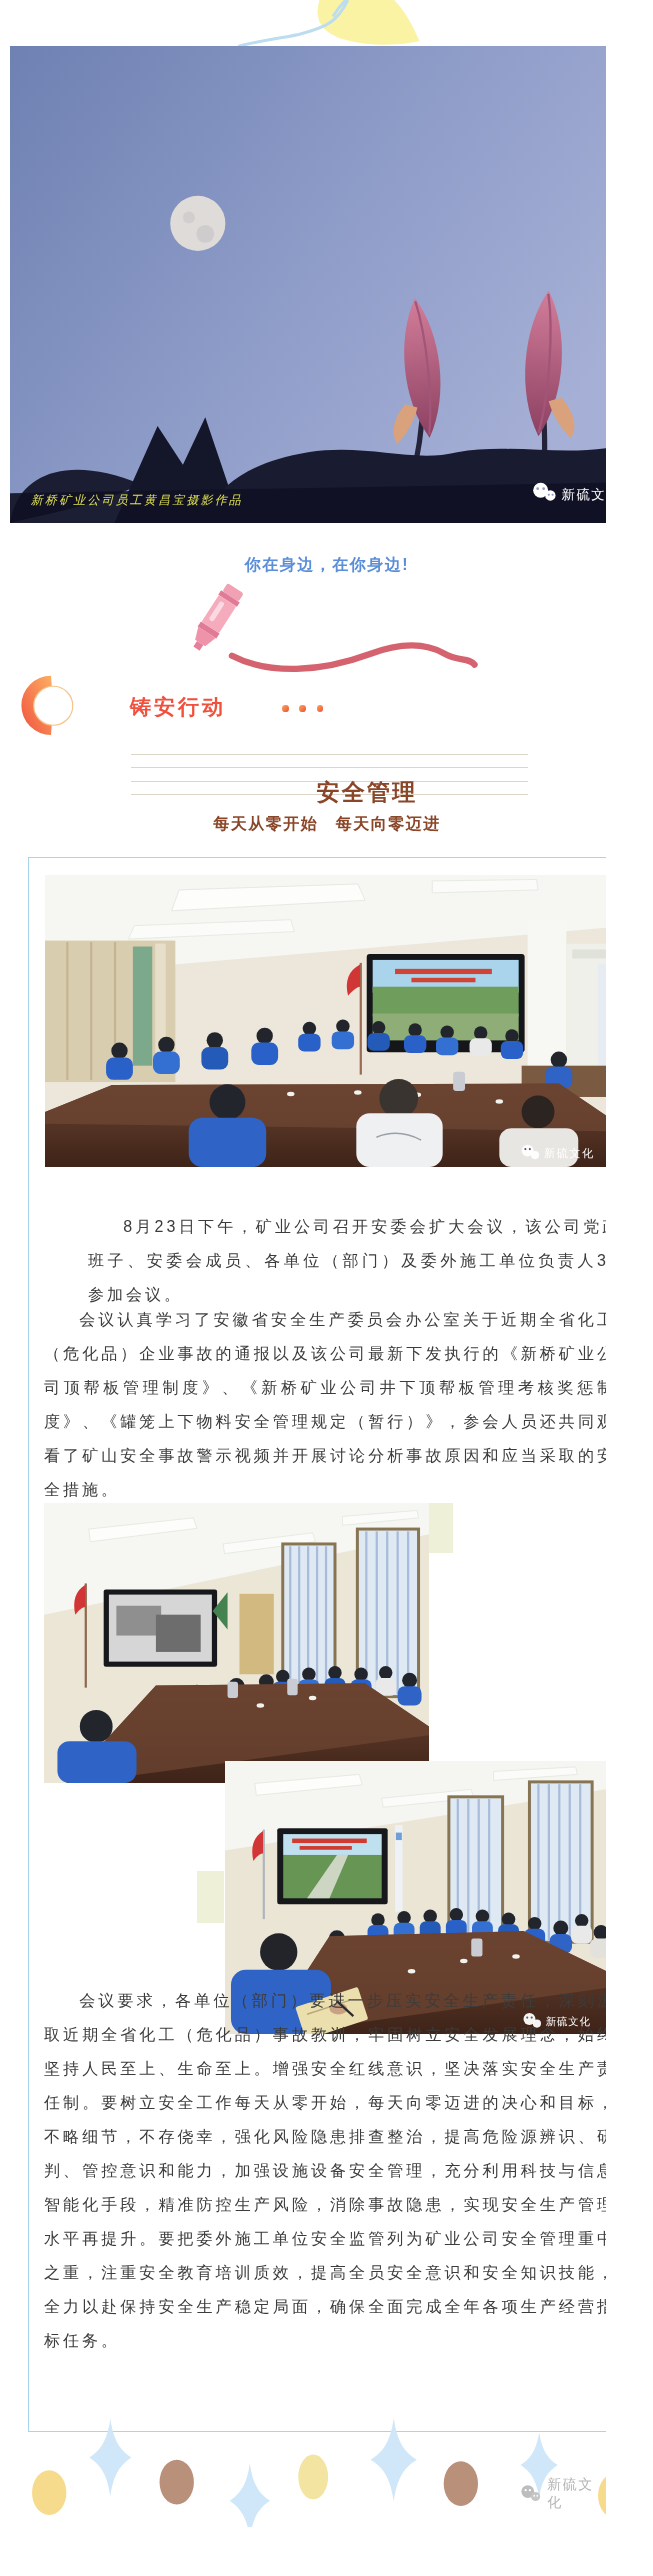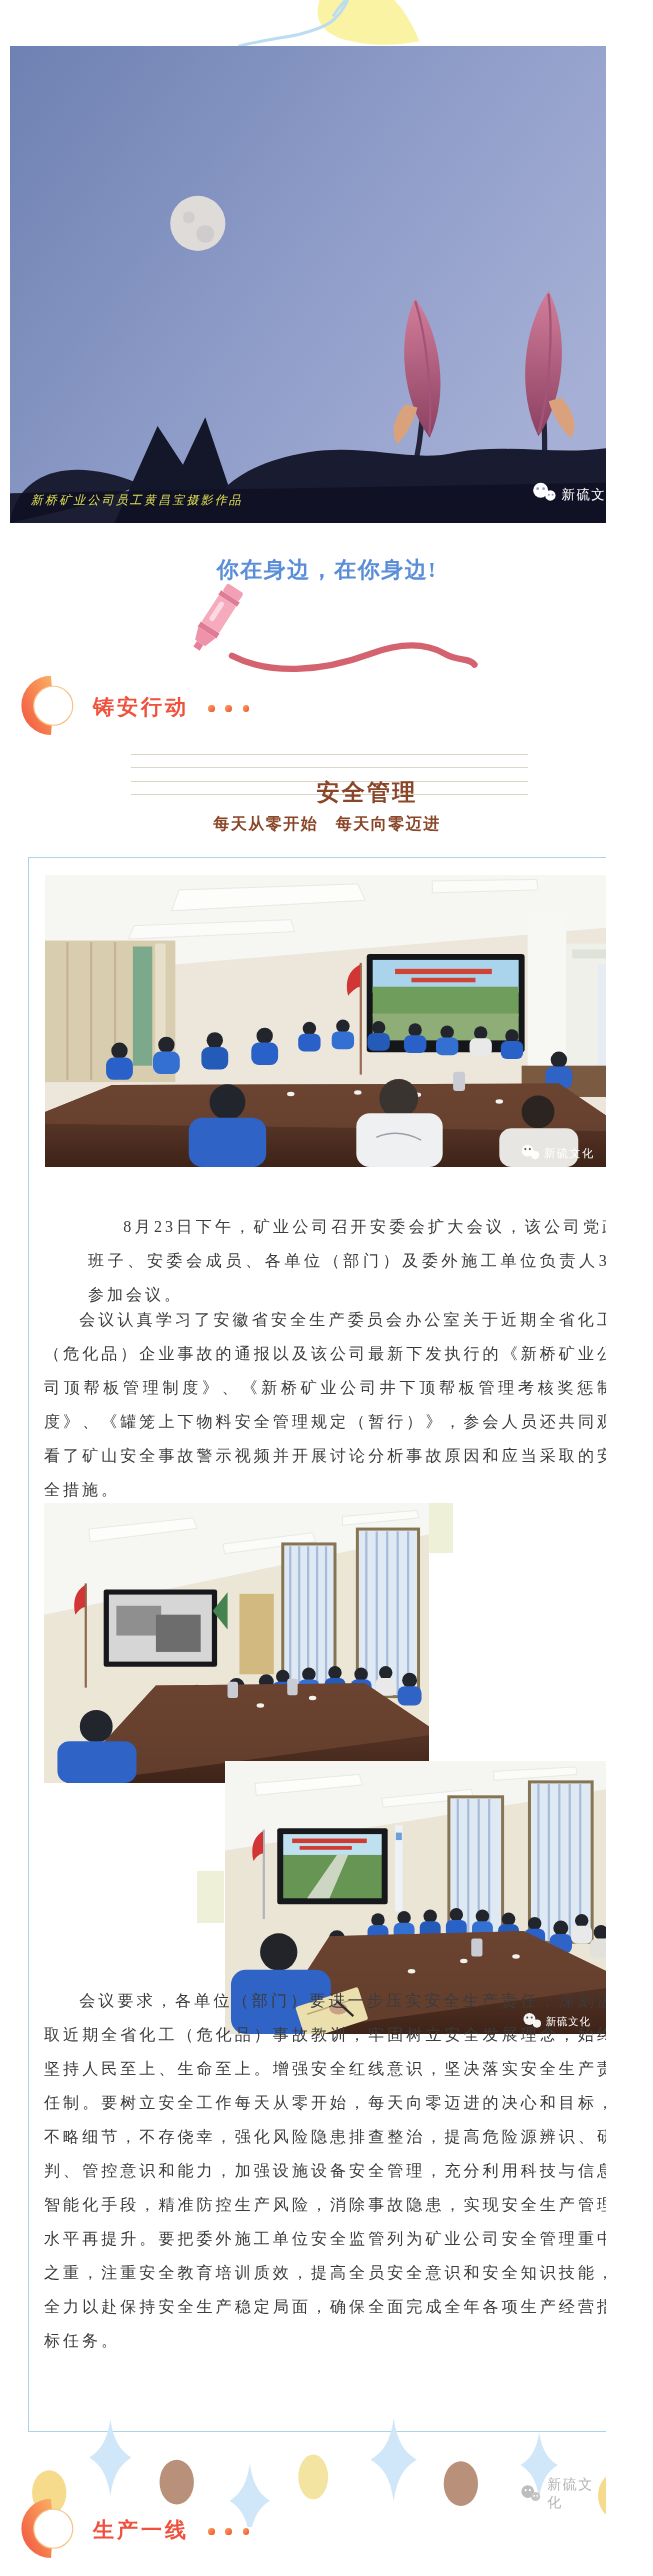--- a/index.html
+++ b/index.html
@@ -1,24 +1,24 @@
 <!DOCTYPE html>
 <html style="font-size:12px"><head>
 <meta charset="utf-8">
 <style>
   html,body{margin:0;padding:0;background:#fff;}
   .canvas{position:relative;width:606px;height:2576px;background:#ffffff;overflow:hidden;
-          font-family:Liberation Serif, serif;}
+          font-family:Liberation Sans, sans-serif;}
   .abs{position:absolute;}
   
   .hero{left:9.7px;top:46px;width:635px;height:477px;overflow:hidden;}
   .hero svg{display:block;width:100%;height:100%;}
   
   .caption{left:0;top:555px;width:654px;text-align:center;color:#5a8ed9;
-           font-size:22px;font-weight:bold;letter-spacing:1.5px;}
+           font-size:16px;font-weight:bold;letter-spacing:1.5px;}
   
   .sec-hdr{display:flex;align-items:center;}
   .sec-hdr .arc{width:72px;height:63px;flex:0 0 auto;}
   .sec-title{font-size:21px;font-weight:bold;color:#f0503c;letter-spacing:3px;margin-left:9px;}
   .hdr-dots{display:flex;gap:10.4px;margin-left:19.4px;margin-top:4.5px;}
   .hdr-dots span{width:6.7px;height:6.7px;border-radius:50%;
                  background:linear-gradient(135deg,#f9a85a,#ef4f3a);}
   
   .rules{left:131px;top:754px;width:397px;height:45px;}
   .rules div{position:absolute;left:0;width:397px;height:0.7px;background:#dbd6c5;}
@@ -37,21 +37,21 @@
   .p1{top:1210px;margin-left:44px;} .p2{top:1303px;} .p3{top:1984px;}
   .photoblock{left:44px;top:1503px;width:575px;height:531px;}
   .beige{position:absolute;background:#eef0d8;}
   .ph2{position:absolute;left:0;top:0;width:385px;height:280px;overflow:hidden;}
   .ph3{position:absolute;left:181px;top:258px;width:394px;height:273px;overflow:hidden;}
   .ph2 svg,.ph3 svg{display:block;width:100%;height:100%;}
   
   .decor{left:0;top:2415px;width:654px;height:112px;}
   .graybrand{left:520px;top:2476px;display:flex;align-items:center;gap:6px;color:#b5b5b5;
              font-size:14px;letter-spacing:1.5px;}
-  .hdr-top{left:12px;top:675px;}
+  .hdr-top{left:12px;top:675px;gap:37px;}
   .hdr-bottom{left:12px;top:2498px;}
 </style>
 </head>
 <body>
 
 <div class="canvas">
 
   <svg width="0" height="0" style="position:absolute">
     <defs>
       <linearGradient id="agrad" x1="0" y1="1" x2="1" y2="0">
@@ -512,27 +512,15 @@
       <circle cx="11" cy="10" r="9" fill="#bdbdbd"></circle>
       <circle cx="8" cy="8" r="1.6" fill="#fff"></circle>
         <circle cx="14" cy="8" r="1.6" fill="#fff"></circle>
       <circle cx="22" cy="17" r="6.5" fill="#c6c6c6"></circle>
       <circle cx="20" cy="16" r="1.3" fill="#fff"></circle>
         <circle cx="24.5" cy="16" r="1.3" fill="#fff"></circle>
     </svg>
     <span>新硫文化</span>
   </div>
 
-  <div class="abs sec-hdr hdr-bottom">
-    <svg class="arc" viewBox="0 0 96 84">
-      <path d="M52,1 A39,39 0 0 0 52,80 L53,66 A26,26 0 0 1 53,15 Z" fill="url(#agrad)"></path>
-      <circle cx="55" cy="41" r="26" fill="#ffffff" stroke="#f7c489" stroke-width="1.6"></circle>
-    </svg>
-    <span class="sec-title">生产一线</span>
-    <span class="hdr-dots">
-        <span></span>
-        <span></span>
-        <span></span>
-      </span>
-  </div>
 
 </div>
 
 
 </body></html>

